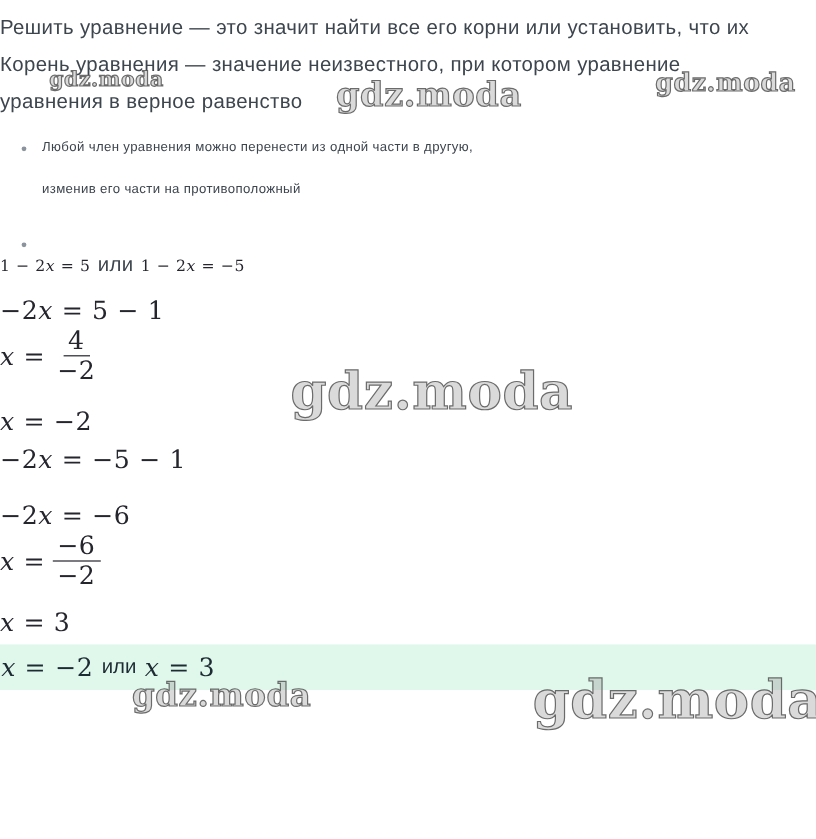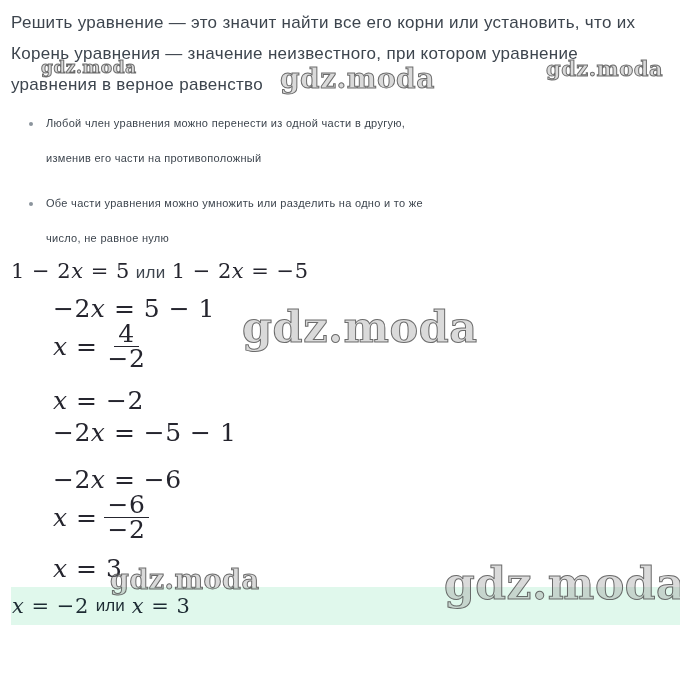--- a/index.html
+++ b/index.html
@@ -1,24 +1,23 @@
 <!DOCTYPE html>
 <html><head>
 <meta charset="utf-8">
 <style>
   * { margin:0; padding:0; box-sizing:border-box; }
   html,body { background:#ffffff; }
   .page {
     position:relative;
-    width:680px; height:699px;
+    width:680px; height:613px;
     background:#ffffff;
     overflow:hidden;
     font-family:"Liberation Sans", sans-serif;
     color:#3d454e;
-    padding-left:11px;
   }
   
   .intro {
     padding-top:7px;
     font-size:17px;
     letter-spacing:0.3px;
     line-height:31px;
   }
   .intro .line { white-space:nowrap; }
   
@@ -52,27 +51,26 @@
   .definition {
     margin-top:3px;
     font-size:17px;
     letter-spacing:0.3px;
     line-height:24px;
     display:flex;
     align-items:baseline;
     gap:6px;
     white-space:nowrap;
   }
-  .definition .mathfmt { font-size:21px; }
+  .definition .mathfmt { font-size:13px; }
   
   .step {
-    font-size:25px;
+    font-size:21px;
     line-height:22px;
     white-space:nowrap;
-    margin-left:42px;
   }
   .step.plain.s1 { margin-top:13px; }
   .step.plain.s2 { margin-top:23px; }
   .step.plain.s3 { margin-top:21px; }
   .step.plain.s4 { margin-top:10px; }
   .step.plain.s5 { margin-top:25px; }
   .step.plain.s6 { margin-top:18px; }
   .step.frac {
     display:flex;
     align-items:center;
@@ -138,24 +136,20 @@
   <div class="bullets">
     <div class="bullet-item">
       <span class="bullet-dot"></span>
       <div class="bullet-text">
         <div>Любой член уравнения можно перенести из одной части в другую,</div>
         <div>изменив его части на противоположный</div>
       </div>
     </div>
     <div class="bullet-item">
       <span class="bullet-dot"></span>
-      <div class="bullet-text">
-        <div>Обе части уравнения можно умножить или разделить на одно и то же</div>
-        <div>число, не равное нулю</div>
-      </div>
     </div>
   </div>
 
   <div class="definition">
     <span class="mathfmt">1 − 2<i>x</i> = 5</span>
     <span>или</span>
     <span class="mathfmt">1 − 2<i>x</i> = −5</span>
   </div>
 
   <div class="step plain s1 mathfmt">−2<i>x</i> = 5 − 1</div>

